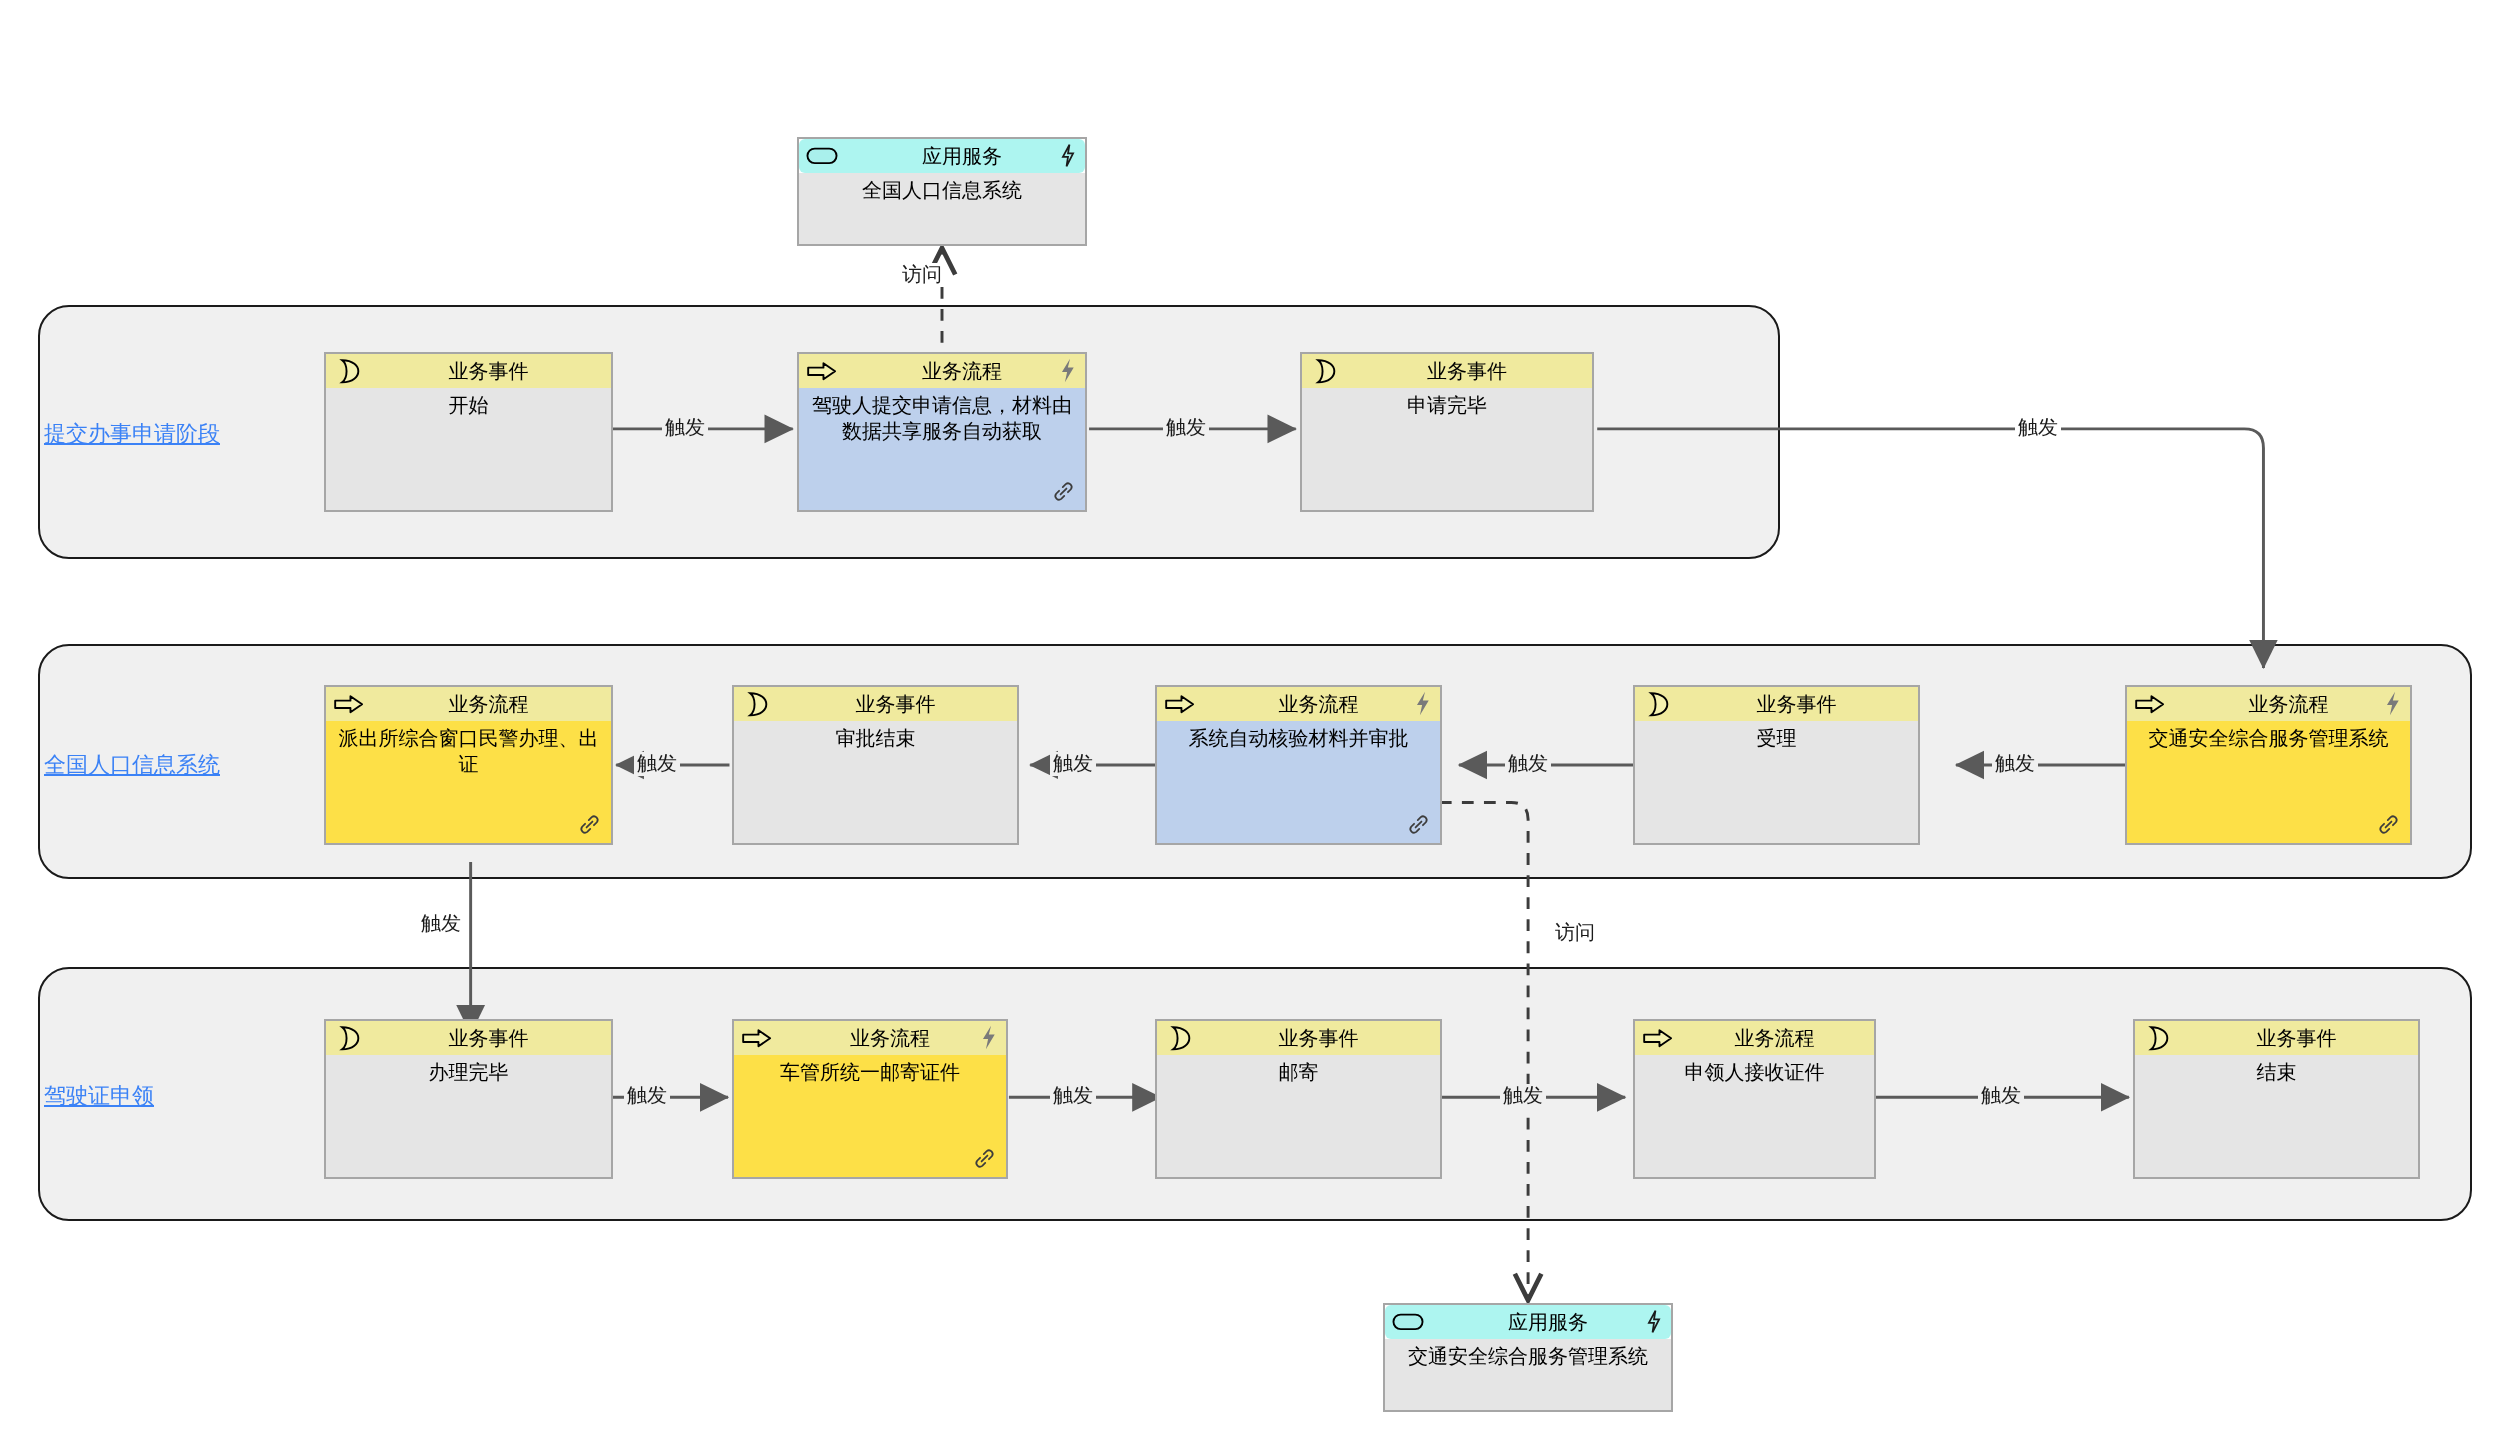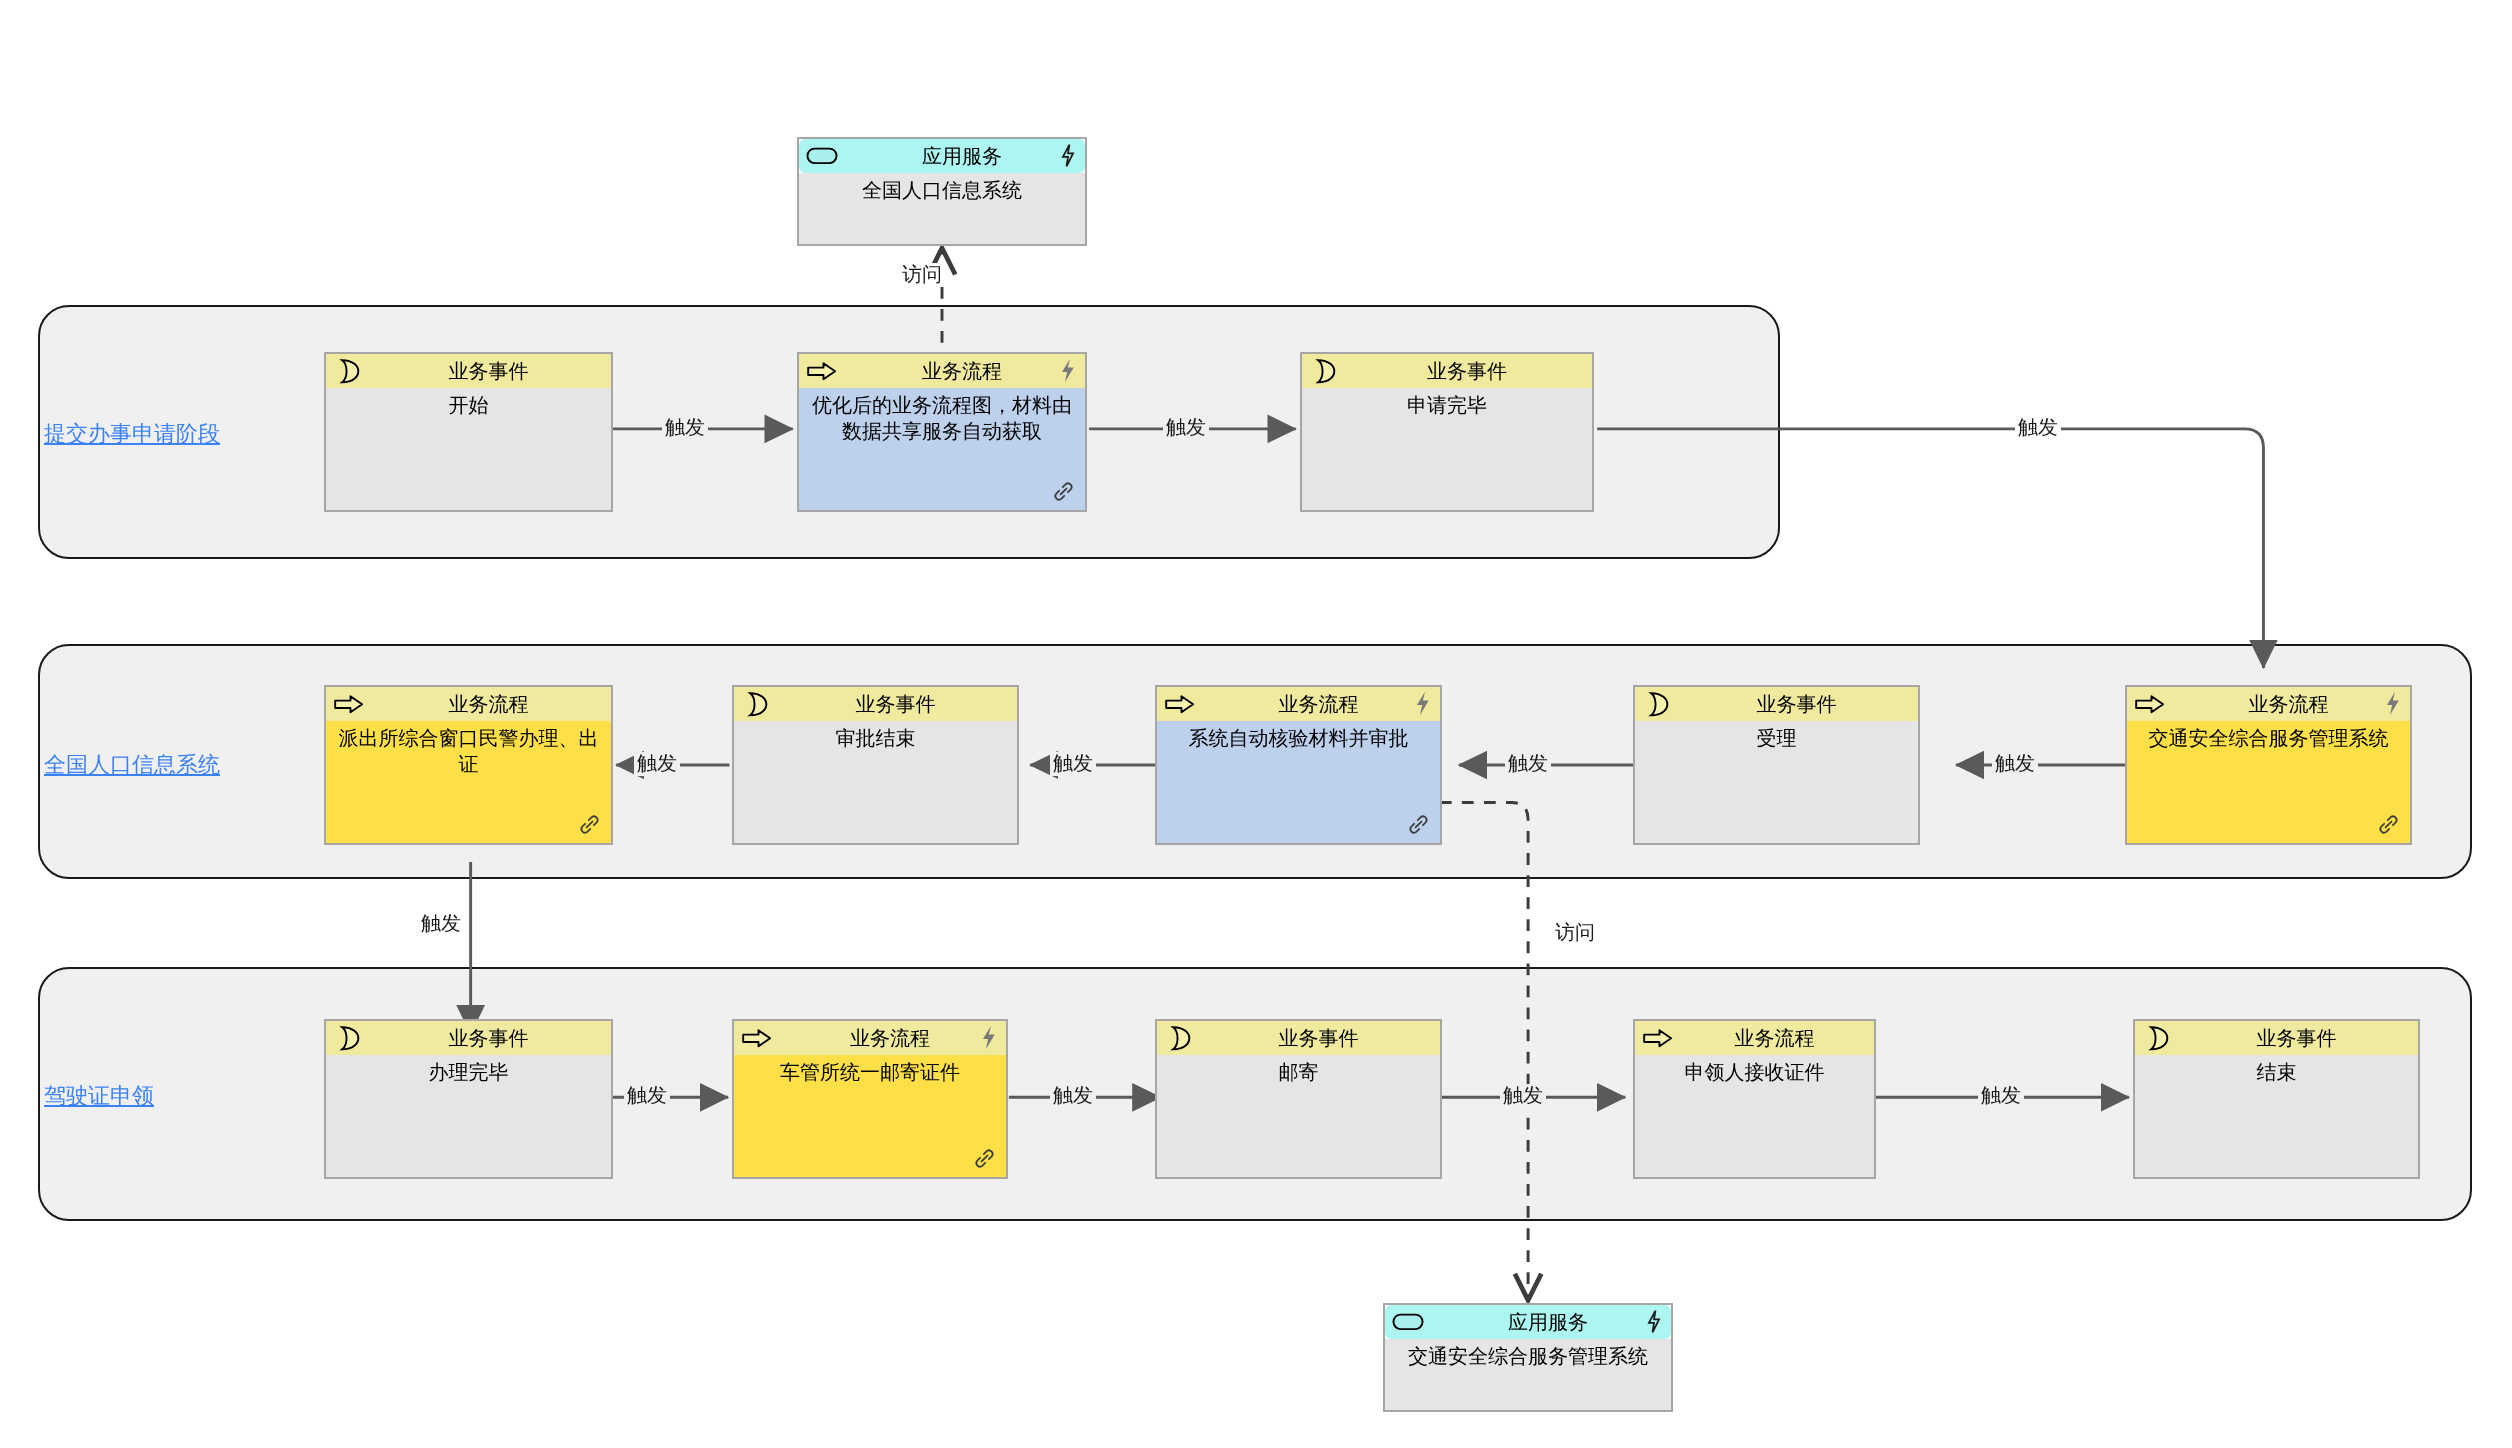--- a/index.html
+++ b/index.html
@@ -228,21 +228,21 @@
             <path d="M3,9 L24,9 L24,3 L40,14 L24,25 L24,19 L3,19 Z" fill="#f5f2b0" stroke="#000" stroke-width="2.6" stroke-linejoin="round"></path>
           </svg>
       </span>
       <span class="hdr-title">业务流程</span>
       <span class="bolt">
         <svg width="17.7" height="25" viewBox="0 0 24 34">
             <path d="M15,1 L4,19 L11,19 L8,33 L20,13 L12,13 Z" fill="#7a7a7a"></path>
           </svg>
       </span>
     </div>
-    <div class="body body-blue">优化后的业务流程图，材料由数据共享服务自动获取</div>
+    <div class="body body-blue">驾驶人提交申请信息，材料由数据共享服务自动获取</div>
     <span class="link-ic">
       <svg width="25" height="25" viewBox="0 0 34 34">
           <path d="M13,21 L21,13 M11,16 L7,20 a5,5 0 0 0 7,7 l4,-4 M23,18 L27,14 a5,5 0 0 0 -7,-7 l-4,4" fill="none" stroke="#3c3c3c" stroke-width="2.4" stroke-linecap="round"></path>
         </svg>
     </span>
   </div>
 
   <div class="node" style="left:1300px; top:352px; width:294px; height:160px;">
     <div class="hdr hdr-yellow">
       <span class="type-icon">

